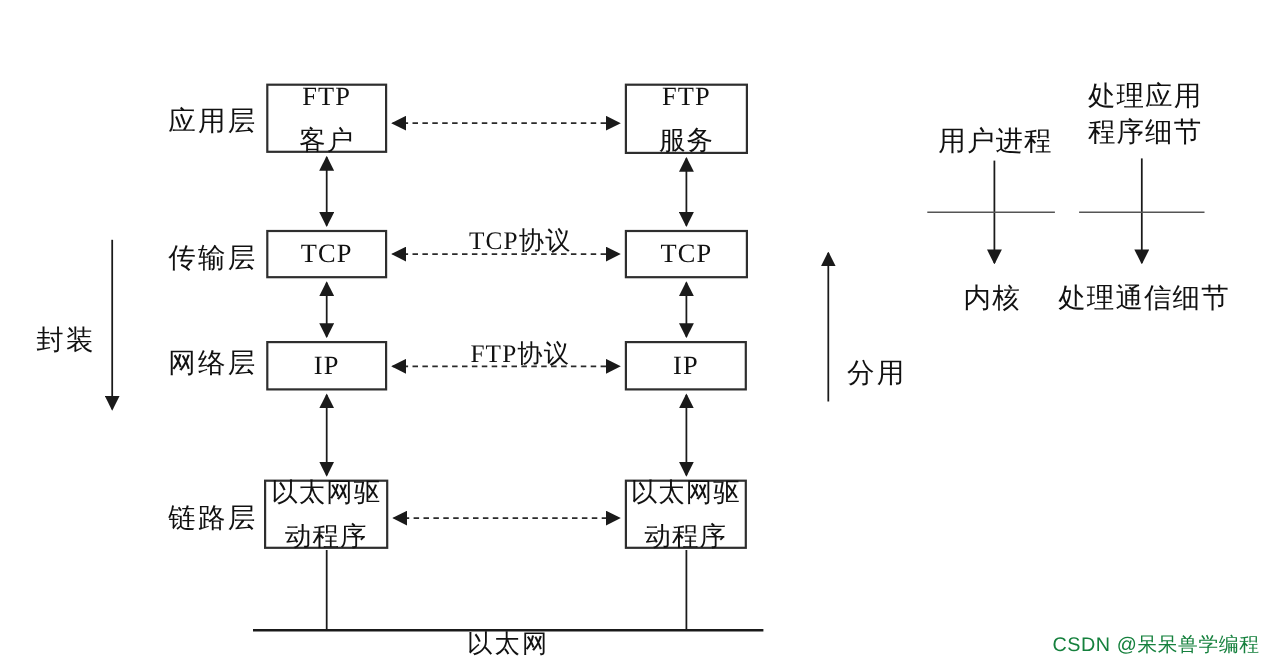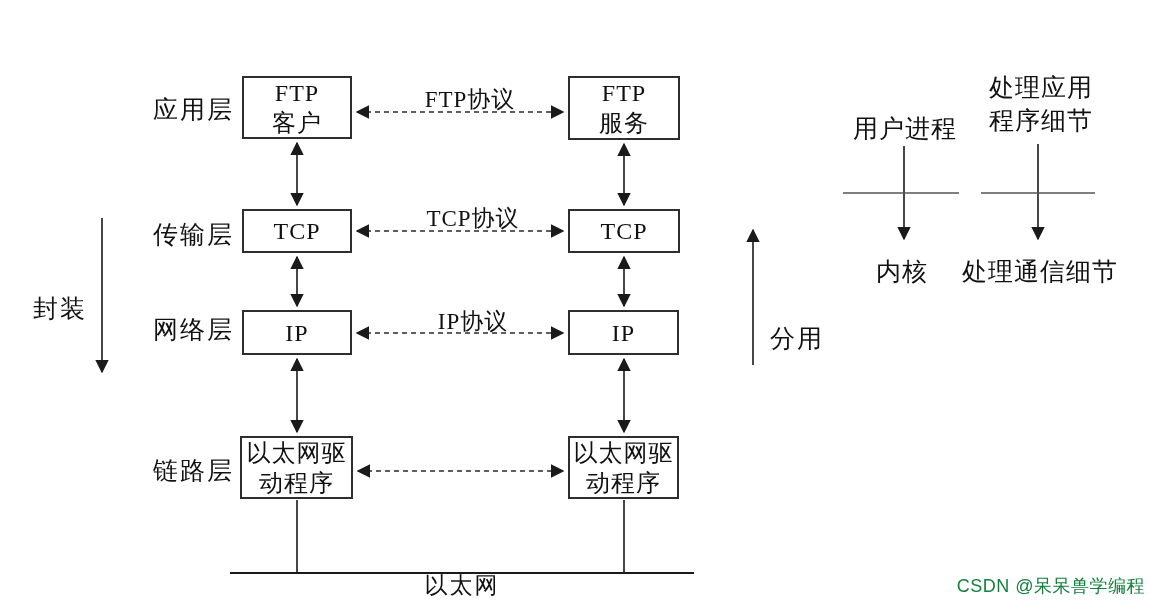--- a/index.html
+++ b/index.html
@@ -24,21 +24,21 @@
   .box {
     position: absolute;
     border: 2px solid #2e2e2e;
     background: #ffffff;
     display: flex;
     align-items: center;
     justify-content: center;
     text-align: center;
     box-sizing: border-box;
     font-size: 24px;
-    line-height: 30px;
+    line-height: 40px;
     white-space: pre-line;
     letter-spacing: 1px;
   }
   .layer-label {
     position: absolute;
     width: 100px;
     text-align: right;
     font-size: 25px;
     letter-spacing: 2px;
     white-space: nowrap;
@@ -150,23 +150,22 @@
   <div class="box" style="left:240px; top:436px; width:113px; height:63px;">以太网驱
 动程序</div>
 
   <div class="box" style="left:568px; top:76px; width:112px; height:64px;">FTP
 服务</div>
   <div class="box" style="left:568px; top:209px; width:112px; height:44px;">TCP</div>
   <div class="box" style="left:568px; top:310px; width:111px; height:45px;">IP</div>
   <div class="box" style="left:568px; top:436px; width:111px; height:63px;">以太网驱
 动程序</div>
 
-  <div class="proto-label" style="left:380px; top:84px;">FTP协议</div>
   <div class="proto-label" style="left:383px; top:203px;">TCP协议</div>
-  <div class="proto-label" style="left:383px; top:306px;">IP协议</div>
+  <div class="proto-label" style="left:383px; top:306px;">FTP协议</div>
 
   <div class="side-label" style="left:33px; top:264px;">封装</div>
   <div class="side-label" style="left:770px; top:294px;">分用</div>
 
   <div class="rp-label" style="left:961px; top:71px; width:160px;">处理应用
 程序细节</div>
   <div class="rp-label" style="left:825px; top:112px; width:160px;">用户进程</div>
   <div class="rp-label" style="left:852px; top:255px; width:100px;">内核</div>
   <div class="rp-label" style="left:950px; top:255px; width:180px;">处理通信细节</div>
 

